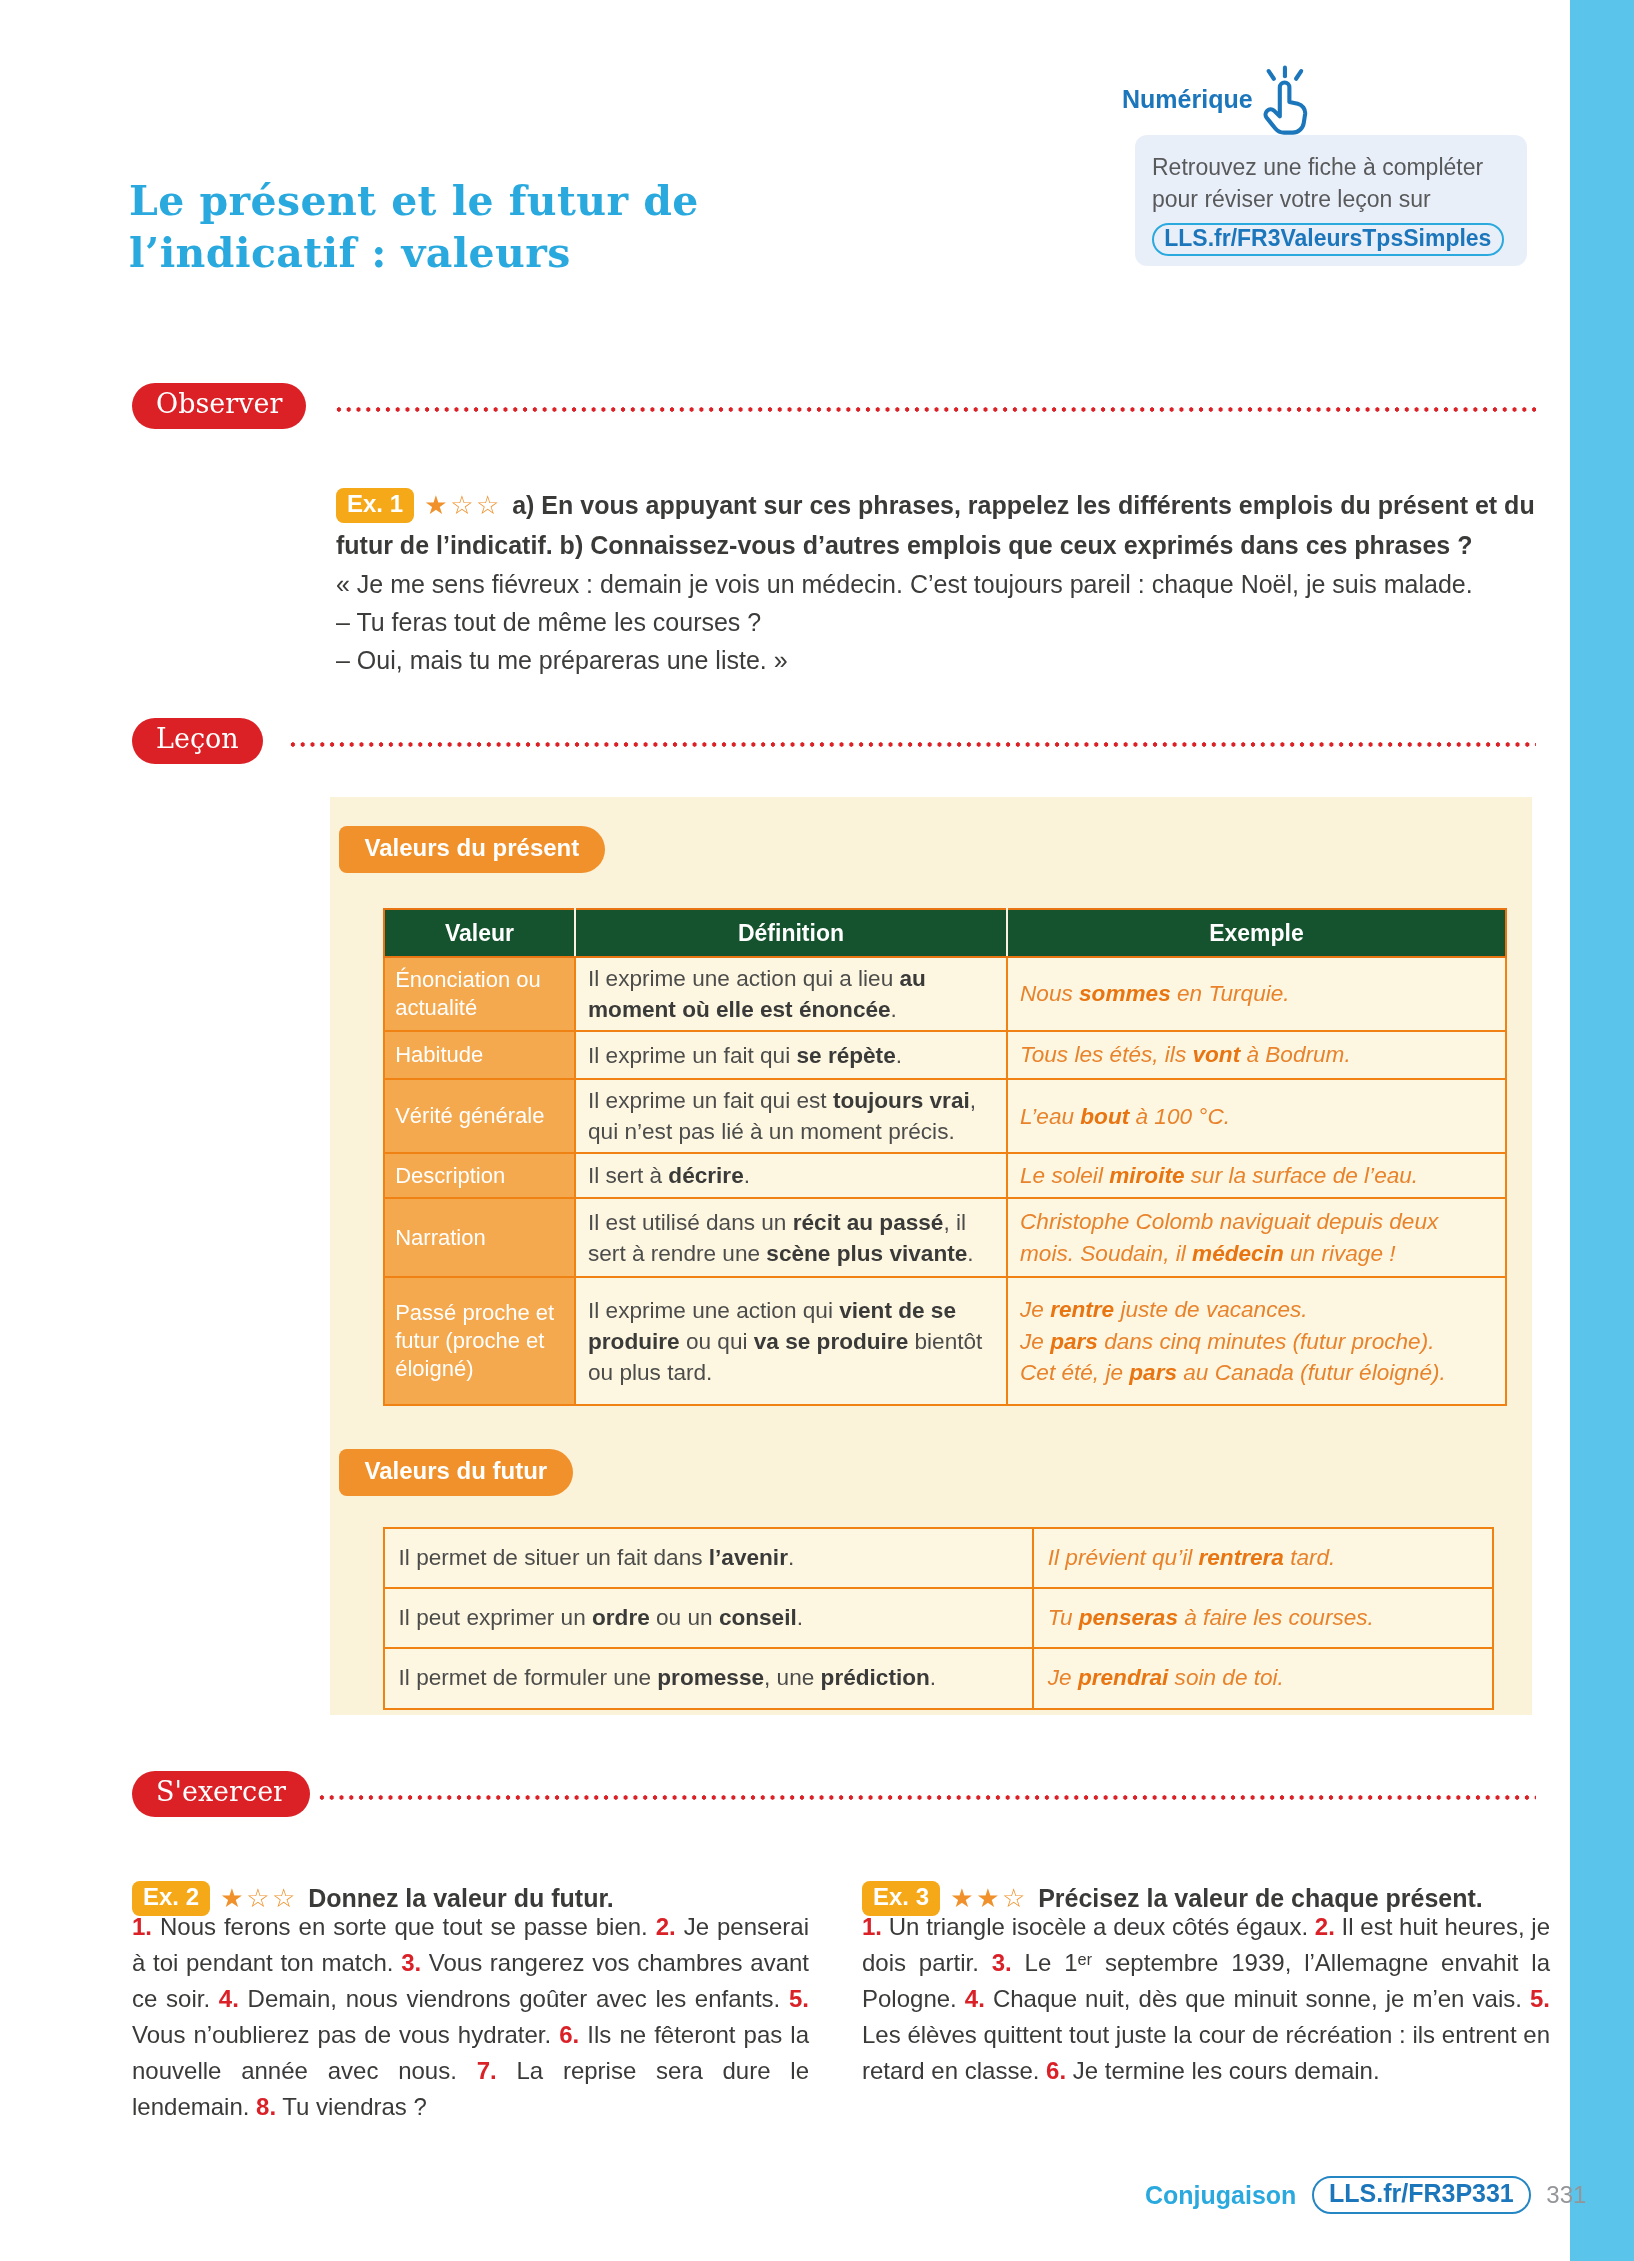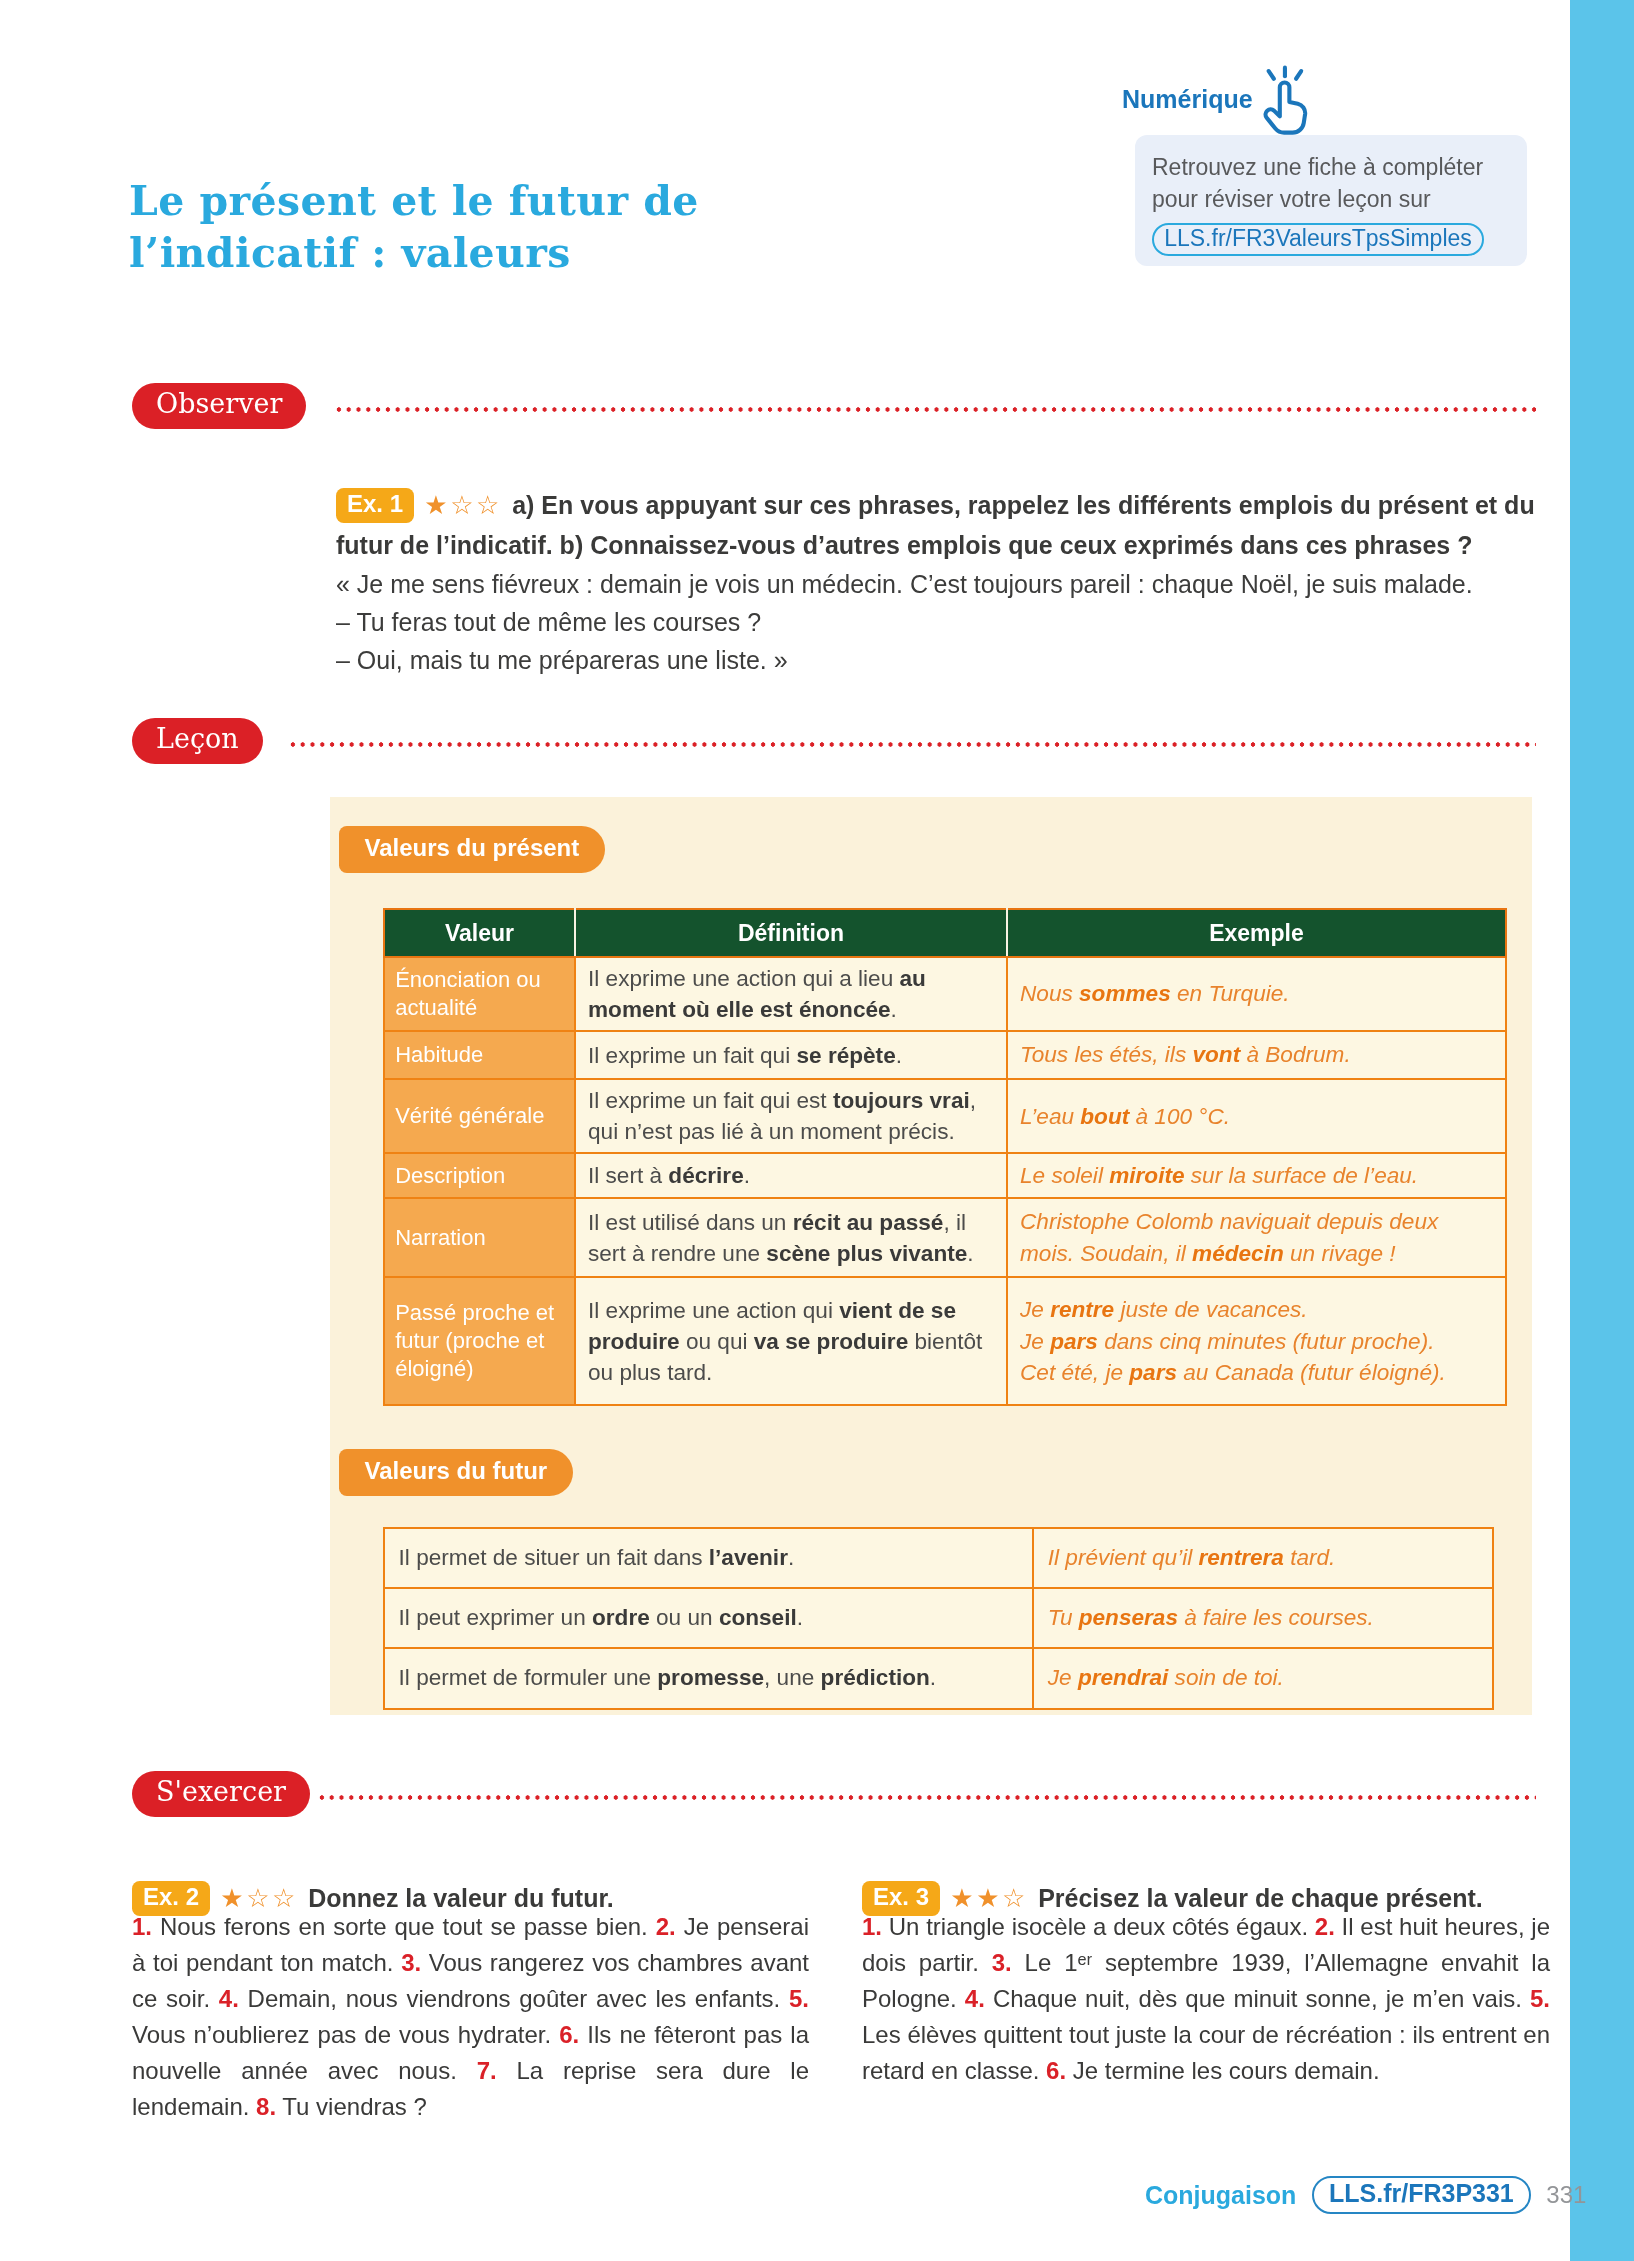--- a/index.html
+++ b/index.html
@@ -21,21 +21,21 @@
   
   .nq-label{position:absolute;left:1122px;top:85px;font-size:25px;font-weight:700;color:#1b76bb;}
   .hand{position:absolute;left:1255px;top:65px;}
   .nq-box{
     position:absolute;left:1135px;top:135px;width:392px;height:131px;box-sizing:border-box;
     background:#e9eff9;border-radius:12px;padding:17px 0 0 17px;
   }
   .nq-line{font-size:23px;line-height:31.5px;color:#58595b;}
   .nq-pill{
     display:inline-block;margin-top:7.7px;border:2.1px solid #2aa9de;border-radius:17px;
-    padding:0 10.2px 2.6px;color:#1b76bb;font-weight:400;font-size:23px;white-space:nowrap;
+    padding:0 10.2px 2.6px;color:#1b76bb;font-weight:700;font-size:23px;white-space:nowrap;
   }
 
   
   .rpill{
     position:absolute;background:#db2026;color:#fff;
     font-family:"DejaVu Serif","Liberation Serif",serif;
     font-size:27px;line-height:34px;padding:4.3px 24px 7.7px;border-radius:25.5px;
   }
   .p-observer{left:132px;top:383px;}
   .p-lecon{left:132px;top:718px;}

